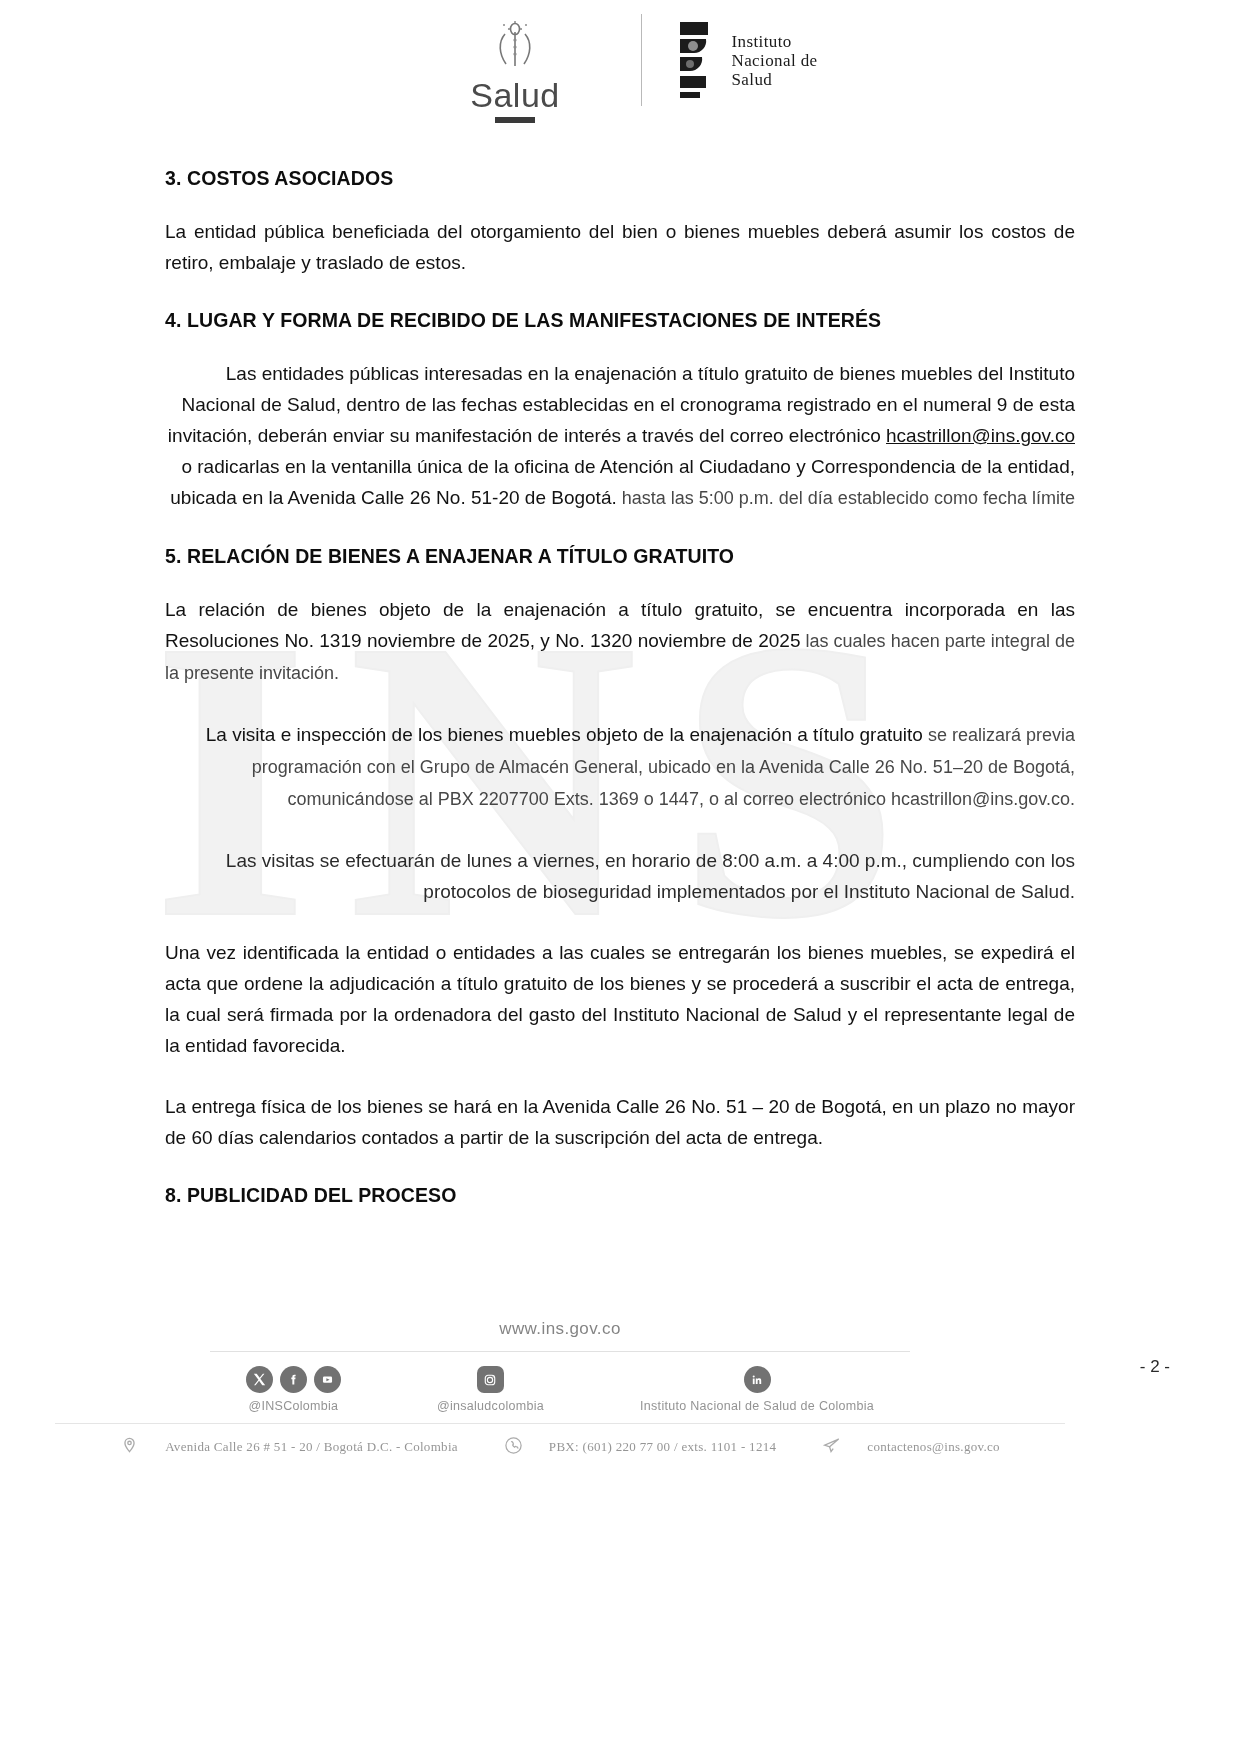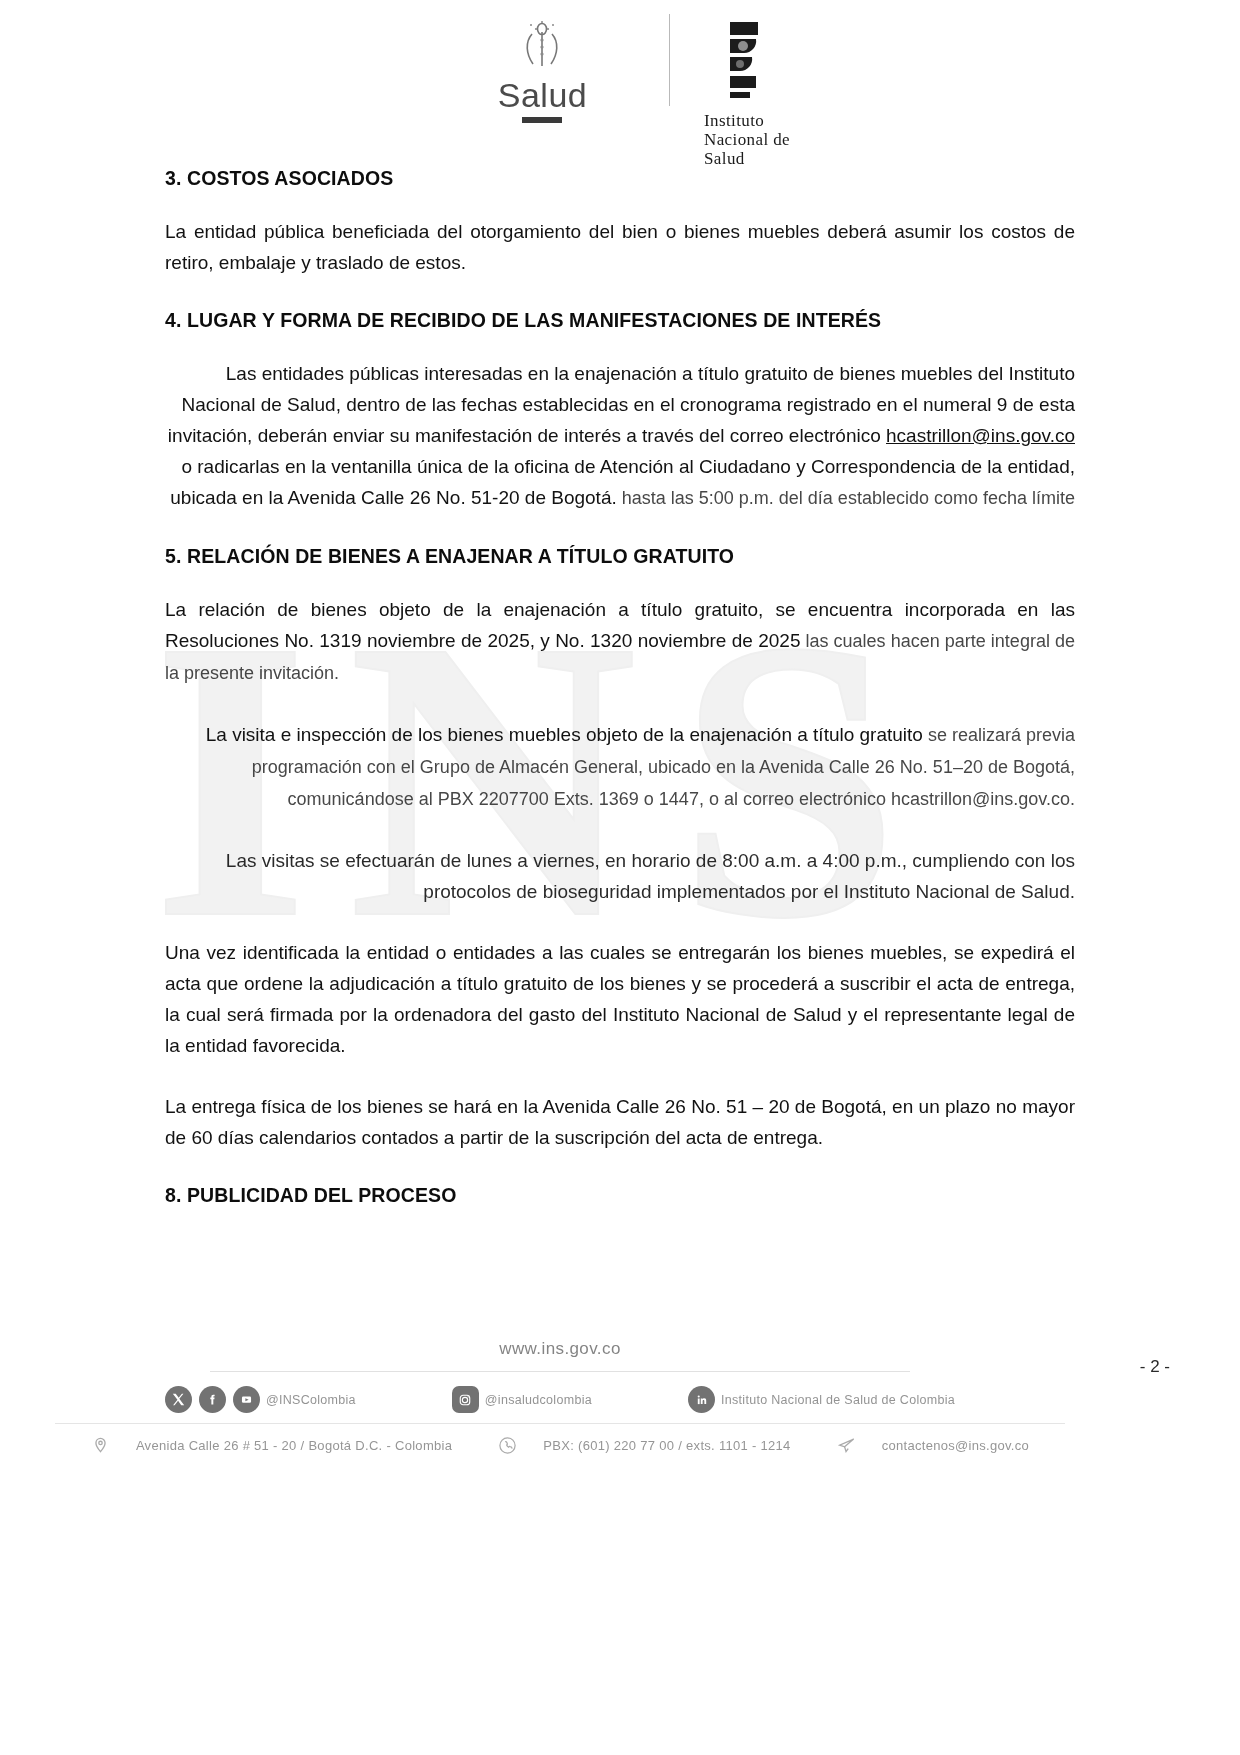--- a/index.html
+++ b/index.html
@@ -84,21 +84,20 @@
     width: 1px;
     height: 92px;
     background: #b9b9b9;
     margin: 0 34px;
   }
   .logo-ins {
     display: flex;
     align-items: center;
     gap: 13px;
     padding-top: 8px;
-    flex-direction: column;
   }
   .ins-mark {
     width: 42px;
     height: 76px;
   }
   .ins-words {
     font-family: "Liberation Serif", serif;
     color: #1b1b1b;
     line-height: 19px;
     font-size: 17px;
@@ -178,21 +177,21 @@
   }
   .social-row {
     display: flex;
     justify-content: center;
     align-items: flex-start;
     gap: 96px;
     margin-bottom: 10px;
   }
   .social-group {
     display: flex;
-    flex-direction: row;
+    flex-direction: column;
     align-items: center;
     gap: 6px;
   }
   .icon-line {
     display: flex;
     gap: 7px;
   }
   .sicon {
     width: 27px;
     height: 27px;
@@ -225,23 +224,24 @@
     display: flex;
     justify-content: center;
     align-items: center;
     gap: 46px;
     font-size: 13px;
     color: #6d6d6d;
     letter-spacing: 0.3px;
   }
   .contact-item {
     display: flex;
-    align-items: center;
+    align-items: flex-end;
     gap: 26px;
     white-space: nowrap;
+    font-family: Liberation Serif, serif;
   }
   .cicon {
     width: 19px;
     height: 19px;
     flex: 0 0 19px;
     color: #7a7a7a;
   }
   .page-number {
     position: absolute;
     right: 70px;

